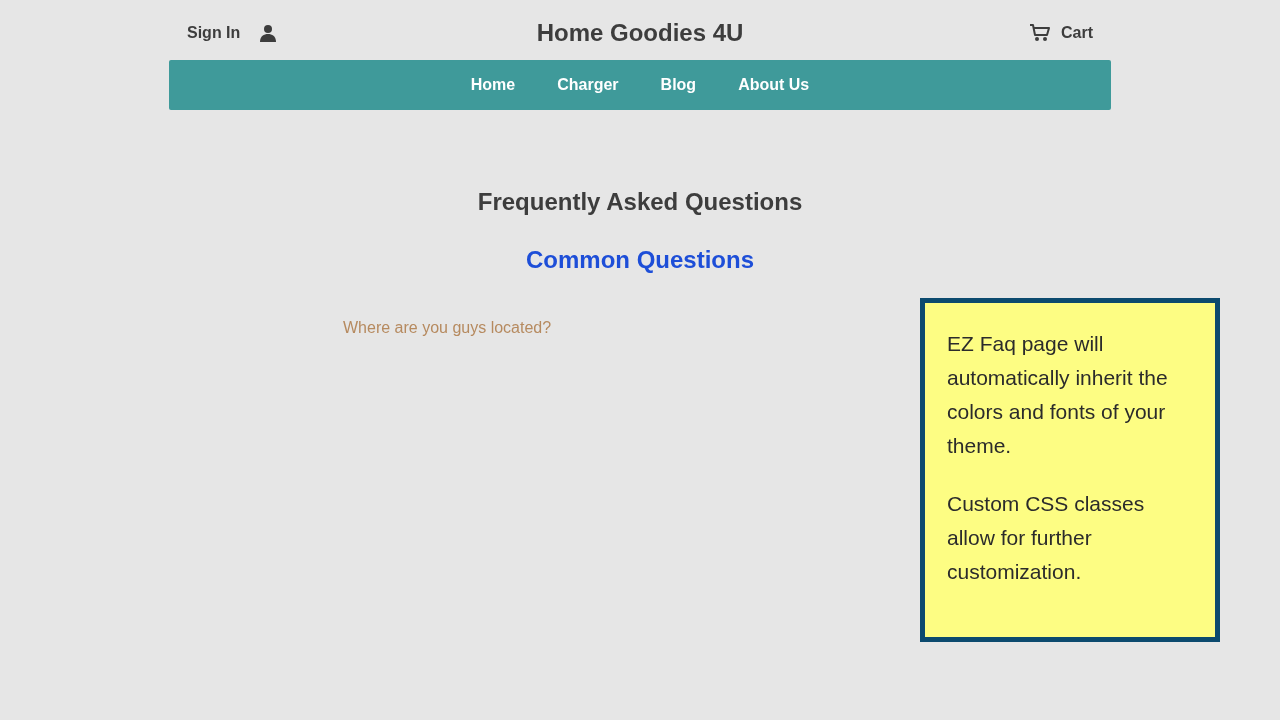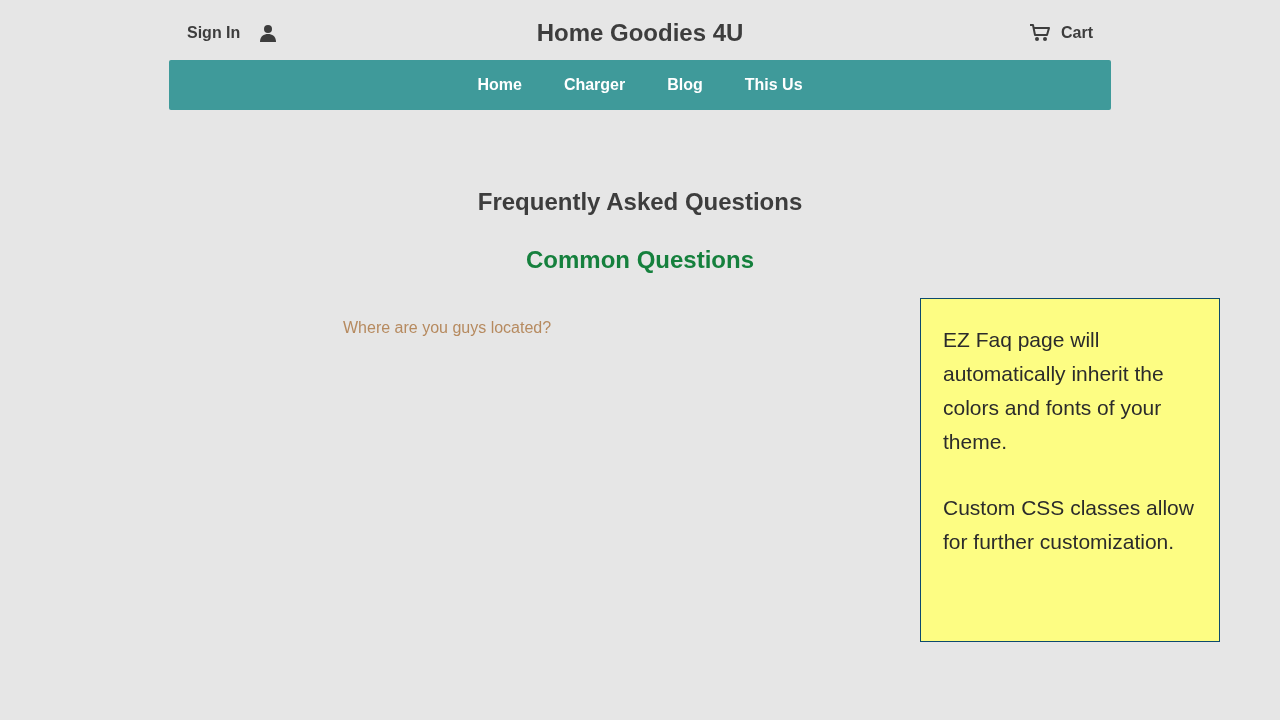--- a/index.html
+++ b/index.html
@@ -68,21 +68,21 @@
     font-weight: 700;
     font-size: 24px;
     margin-top: 78px;
     color: #3d3d3d;
   }
   .section-title {
     text-align: center;
     font-weight: 700;
     font-size: 24px;
     margin-top: 30px;
-    color: #15803d;
+    color: #1d4ed8;
   }
   .sub-title {
     text-align: center;
     font-weight: 700;
     font-size: 22px;
     margin-top: 8px;
     color: #3d3d3d;
   }
   .faq-block {
     padding-left: 174px;
@@ -96,28 +96,28 @@
     cursor: pointer;
     font-family: "Trebuchet MS", "Lucida Grande", sans-serif;
   }
   .note {
     position: absolute;
     right: 60px;
     top: 298px;
     width: 300px;
     height: 344px;
     background: #fdfd83;
-    border: 1px solid #0c4a6e;
+    border: 5px solid #0c4a6e;
     padding: 24px 22px;
     font-family: "Century Gothic", Futura, sans-serif;
     font-size: 21px;
     line-height: 1.62;
     color: #2b2b2b;
   }
-  .note p + p { margin-top: 32px; }
+  .note p + p { margin-top: 24px; }
   svg { display: block; }
 </style>
 </head>
 <body>
 
 <div class="container">
   <div class="topbar" style="position:relative;">
     <div class="signin">
       <span>Sign In</span>
       <span>
@@ -137,21 +137,21 @@
         </svg>
       </span>
       <span>Cart</span>
     </div>
   </div>
 
   <nav class="navbar">
     <a>Home</a>
     <a>Charger</a>
     <a>Blog</a>
-    <a>This Us</a>
+    <a>About Us</a>
   </nav>
 
   <h1 class="page-title">Frequently Asked Questions</h1>
 
   <h2 class="section-title">Common Questions</h2>
 
   <div class="faq-block">
     <div class="faq-item">Where are you guys located?</div>
   </div>
 

